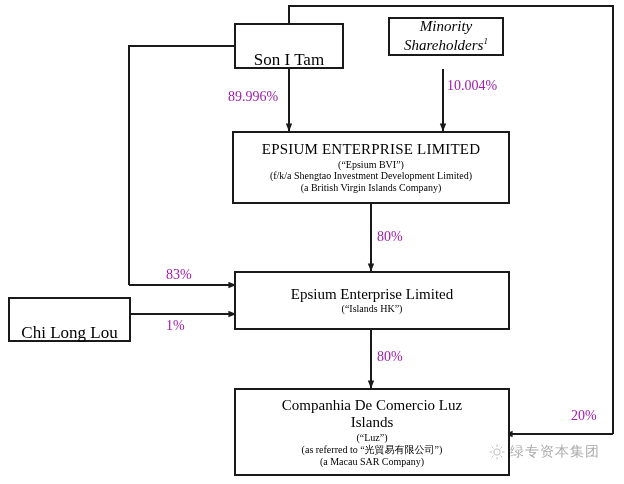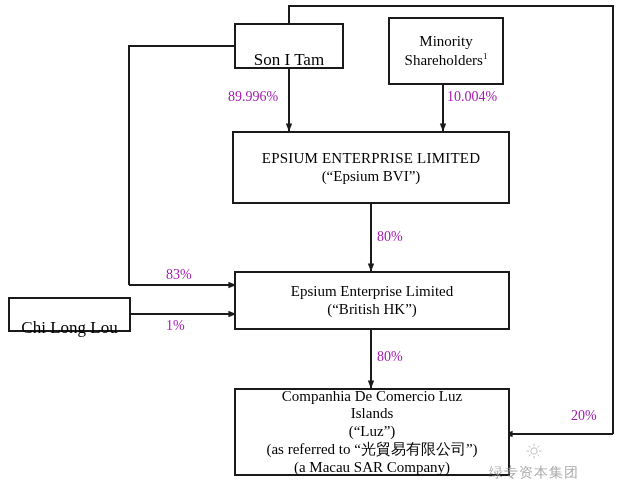--- a/index.html
+++ b/index.html
@@ -16,42 +16,41 @@
     box-sizing:border-box;
     border:2px solid #1a1a1a;
     background:#fff;
     display:flex;flex-direction:column;
     align-items:center;justify-content:center;
     text-align:center;
     line-height:1.18;
   }
   .t-lg{font-size:17px;margin-top:28px;}
   .t-md{font-size:15px;}
-  .t-sm{font-size:15px;text-align:center;}
+  .t-sm{font-size:10px;text-align:center;}
   .caps{letter-spacing:.2px;}
   .sup{font-size:9px;vertical-align:super;}
 
   .edge-label{
     position:absolute;
     font-size:14px;
     font-family:"Liberation Serif","DejaVu Serif",serif;
     color:#a21caf;
     white-space:nowrap;
     background:transparent;
   }
 
   .watermark{
     position:absolute;
     display:flex;align-items:center;gap:5px;
     color:#9a9a9a;
     font-size:14px;
     font-family:"DejaVu Sans","Liberation Sans",sans-serif;
     opacity:.85;
     letter-spacing:1px;
-    flex-direction:column;
   }
   .wm-mark{
     width:16px;height:16px;position:relative;flex:0 0 auto;
   }
   .wm-mark svg{display:block;}
 </style>
 </head>
 <body>
 
 <div id="canvas">
@@ -80,52 +79,54 @@
       <path d="M131,314 L236,314" marker-end="url(#arw)"></path>
 
       <path d="M371,330 L371,388" marker-end="url(#arw)"></path>
     </g>
   </svg>
 
   <div class="node" style="left:234px;top:23px;width:110px;height:46px;">
     <span class="t-lg">Son I Tam</span>
   </div>
 
-  <div class="node" style="left:388px;top:17px;width:116px;height:68px;">
+  <div class="node" style="left:388px;top:17px;width:116px;height:39px;font-style:italic;">
     <span class="t-md">Minority</span>
     <span class="t-md">
       <span>Shareholders</span><span class="sup">1</span>
     </span>
   </div>
 
   <div class="node" style="left:232px;top:131px;width:278px;height:73px;padding:3px 4px;">
     <span class="t-md caps">EPSIUM ENTERPRISE LIMITED</span>
     <span class="t-sm">(“Epsium BVI”)</span>
+    <span class="t-sm">(f/k/a Shengtao Investment Development Limited)</span>
+    <span class="t-sm">(a British Virgin Islands Company)</span>
   </div>
 
   <div class="node" style="left:234px;top:271px;width:276px;height:59px;padding:3px 4px;">
     <span class="t-md">Epsium Enterprise Limited</span>
-    <span class="t-sm">(“British HK”)</span>
+    <span class="t-sm">(“Islands HK”)</span>
   </div>
 
-  <div class="node" style="left:8px;top:297px;width:123px;height:35px;">
+  <div class="node" style="left:8px;top:297px;width:123px;height:45px;">
     <span class="t-lg">Chi Long Lou</span>
   </div>
 
   <div class="node" style="left:234px;top:388px;width:276px;height:88px;padding:3px 4px;">
     <span class="t-md">Companhia De Comercio Luz</span>
     <span class="t-md">Islands</span>
     <span class="t-sm">(“Luz”)</span>
     <span class="t-sm">(as referred to “光貿易有限公司”)</span>
     <span class="t-sm">(a Macau SAR Company)</span>
   </div>
 
   <div class="edge-label" style="left:228px;top:89px;">89.996%</div>
 
-  <div class="edge-label" style="left:447px;top:89px;">10.004%</div>
+  <div class="edge-label" style="left:447px;top:78px;">10.004%</div>
 
   <div class="edge-label" style="left:377px;top:229px;">80%</div>
 
   <div class="edge-label" style="left:166px;top:267px;">83%</div>
 
   <div class="edge-label" style="left:166px;top:318px;">1%</div>
 
   <div class="edge-label" style="left:377px;top:349px;">80%</div>
 
   <div class="edge-label" style="left:543px;top:408px;margin-left:28px;">20%</div>

